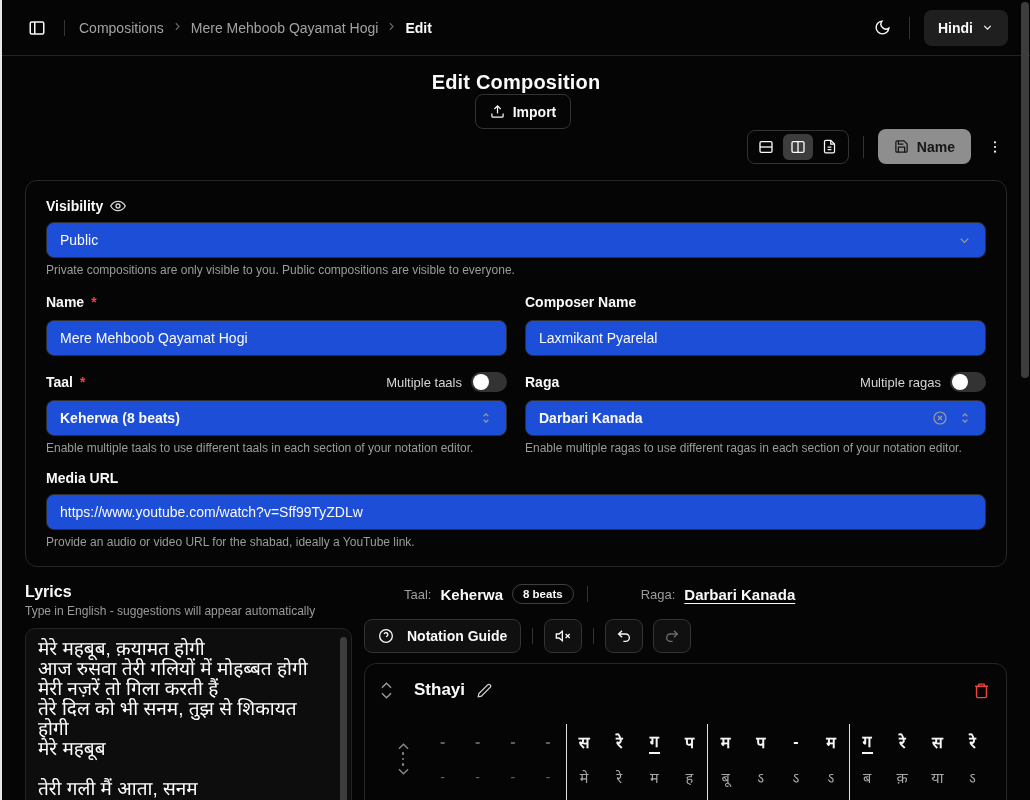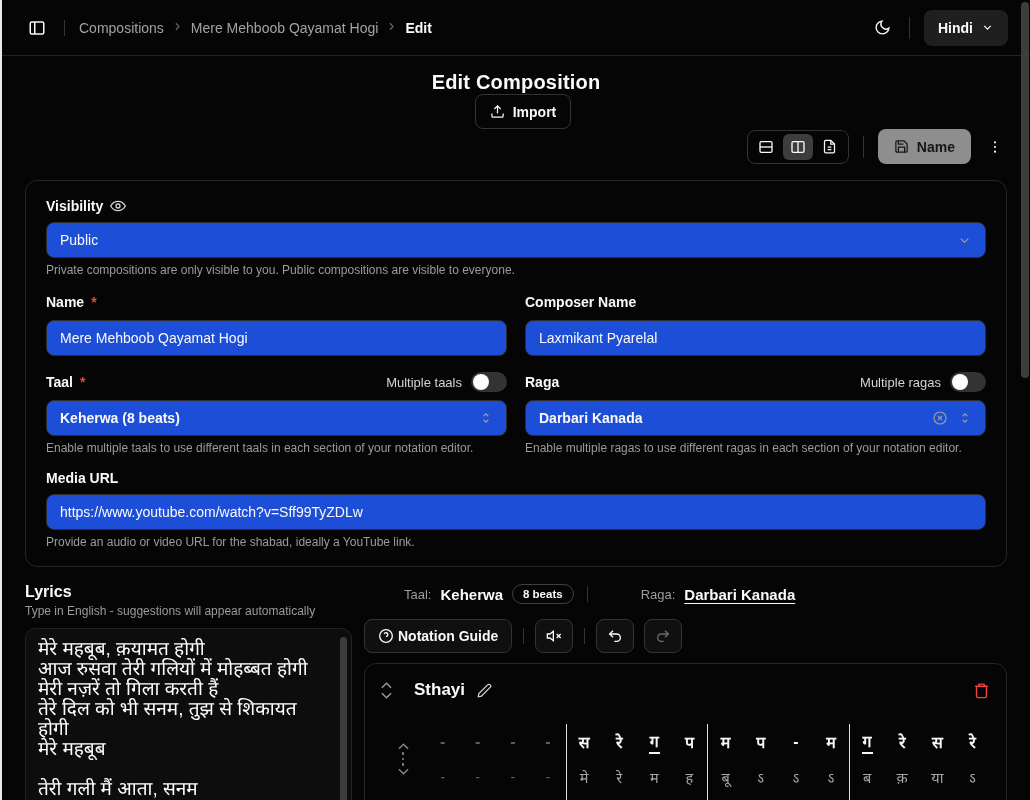--- a/index.html
+++ b/index.html
@@ -65,21 +65,21 @@
   .lyrics-text { white-space:pre-wrap; font-size:19px; line-height:20px; color:#ffffff; }
   .lyrics-scrollbar { position:absolute; top:8px; right:4px; width:7px; height:400px; background:#3d3d3d; border-radius:4px; }
 
   .editor-col { flex:1; min-width:0; }
   .info-row { display:flex; align-items:center; gap:9px; height:22px; }
   .info-label { font-size:13px; color:#9c9c9c;margin-left:40px; }
   .info-value { font-size:15px; font-weight:700; }
   .beats-badge { font-size:11.5px; font-weight:600; border:1px solid #3f3f3f; border-radius:999px; padding:3px 10px; }
   .raga-link { font-size:15px; font-weight:700; text-decoration:underline; text-underline-offset:3px; cursor:pointer; }
   .toolbar { display:flex; align-items:center; gap:10px; margin-top:14px; }
-  .tool-btn { display:flex; align-items:center; justify-content:center; gap:4px; background:#101010; border:1px solid #333; border-radius:8px; color:#fafafa; height:34px; padding:0 13px; font-size:14px; font-weight:600; cursor:pointer; }
+  .tool-btn { display:flex; align-items:center; justify-content:center; gap:13px; background:#101010; border:1px solid #333; border-radius:8px; color:#fafafa; height:34px; padding:0 13px; font-size:14px; font-weight:600; cursor:pointer; }
   .tool-btn.square { width:38px; padding:0; }
   .tool-btn.disabled { color:#6b6b6b; }
 
   
   .notation-card { margin-top:10px; border:1px solid #262626; border-radius:12px; padding:16px; height:400px; overflow:hidden; }
   .section-head { display:flex; align-items:center; }
   .sort-stack { display:flex; flex-direction:column; gap:3px; color:#9c9c9c; margin-right:10px; cursor:pointer; }
   .section-title { font-size:17px; font-weight:700;margin-left:12px; }
   .edit-pencil { margin-left:12px; color:#d4d4d4; cursor:pointer; }
   .trash-btn { margin-left:auto; color:#ef4444; cursor:pointer; background:none; border:none; display:flex; }

